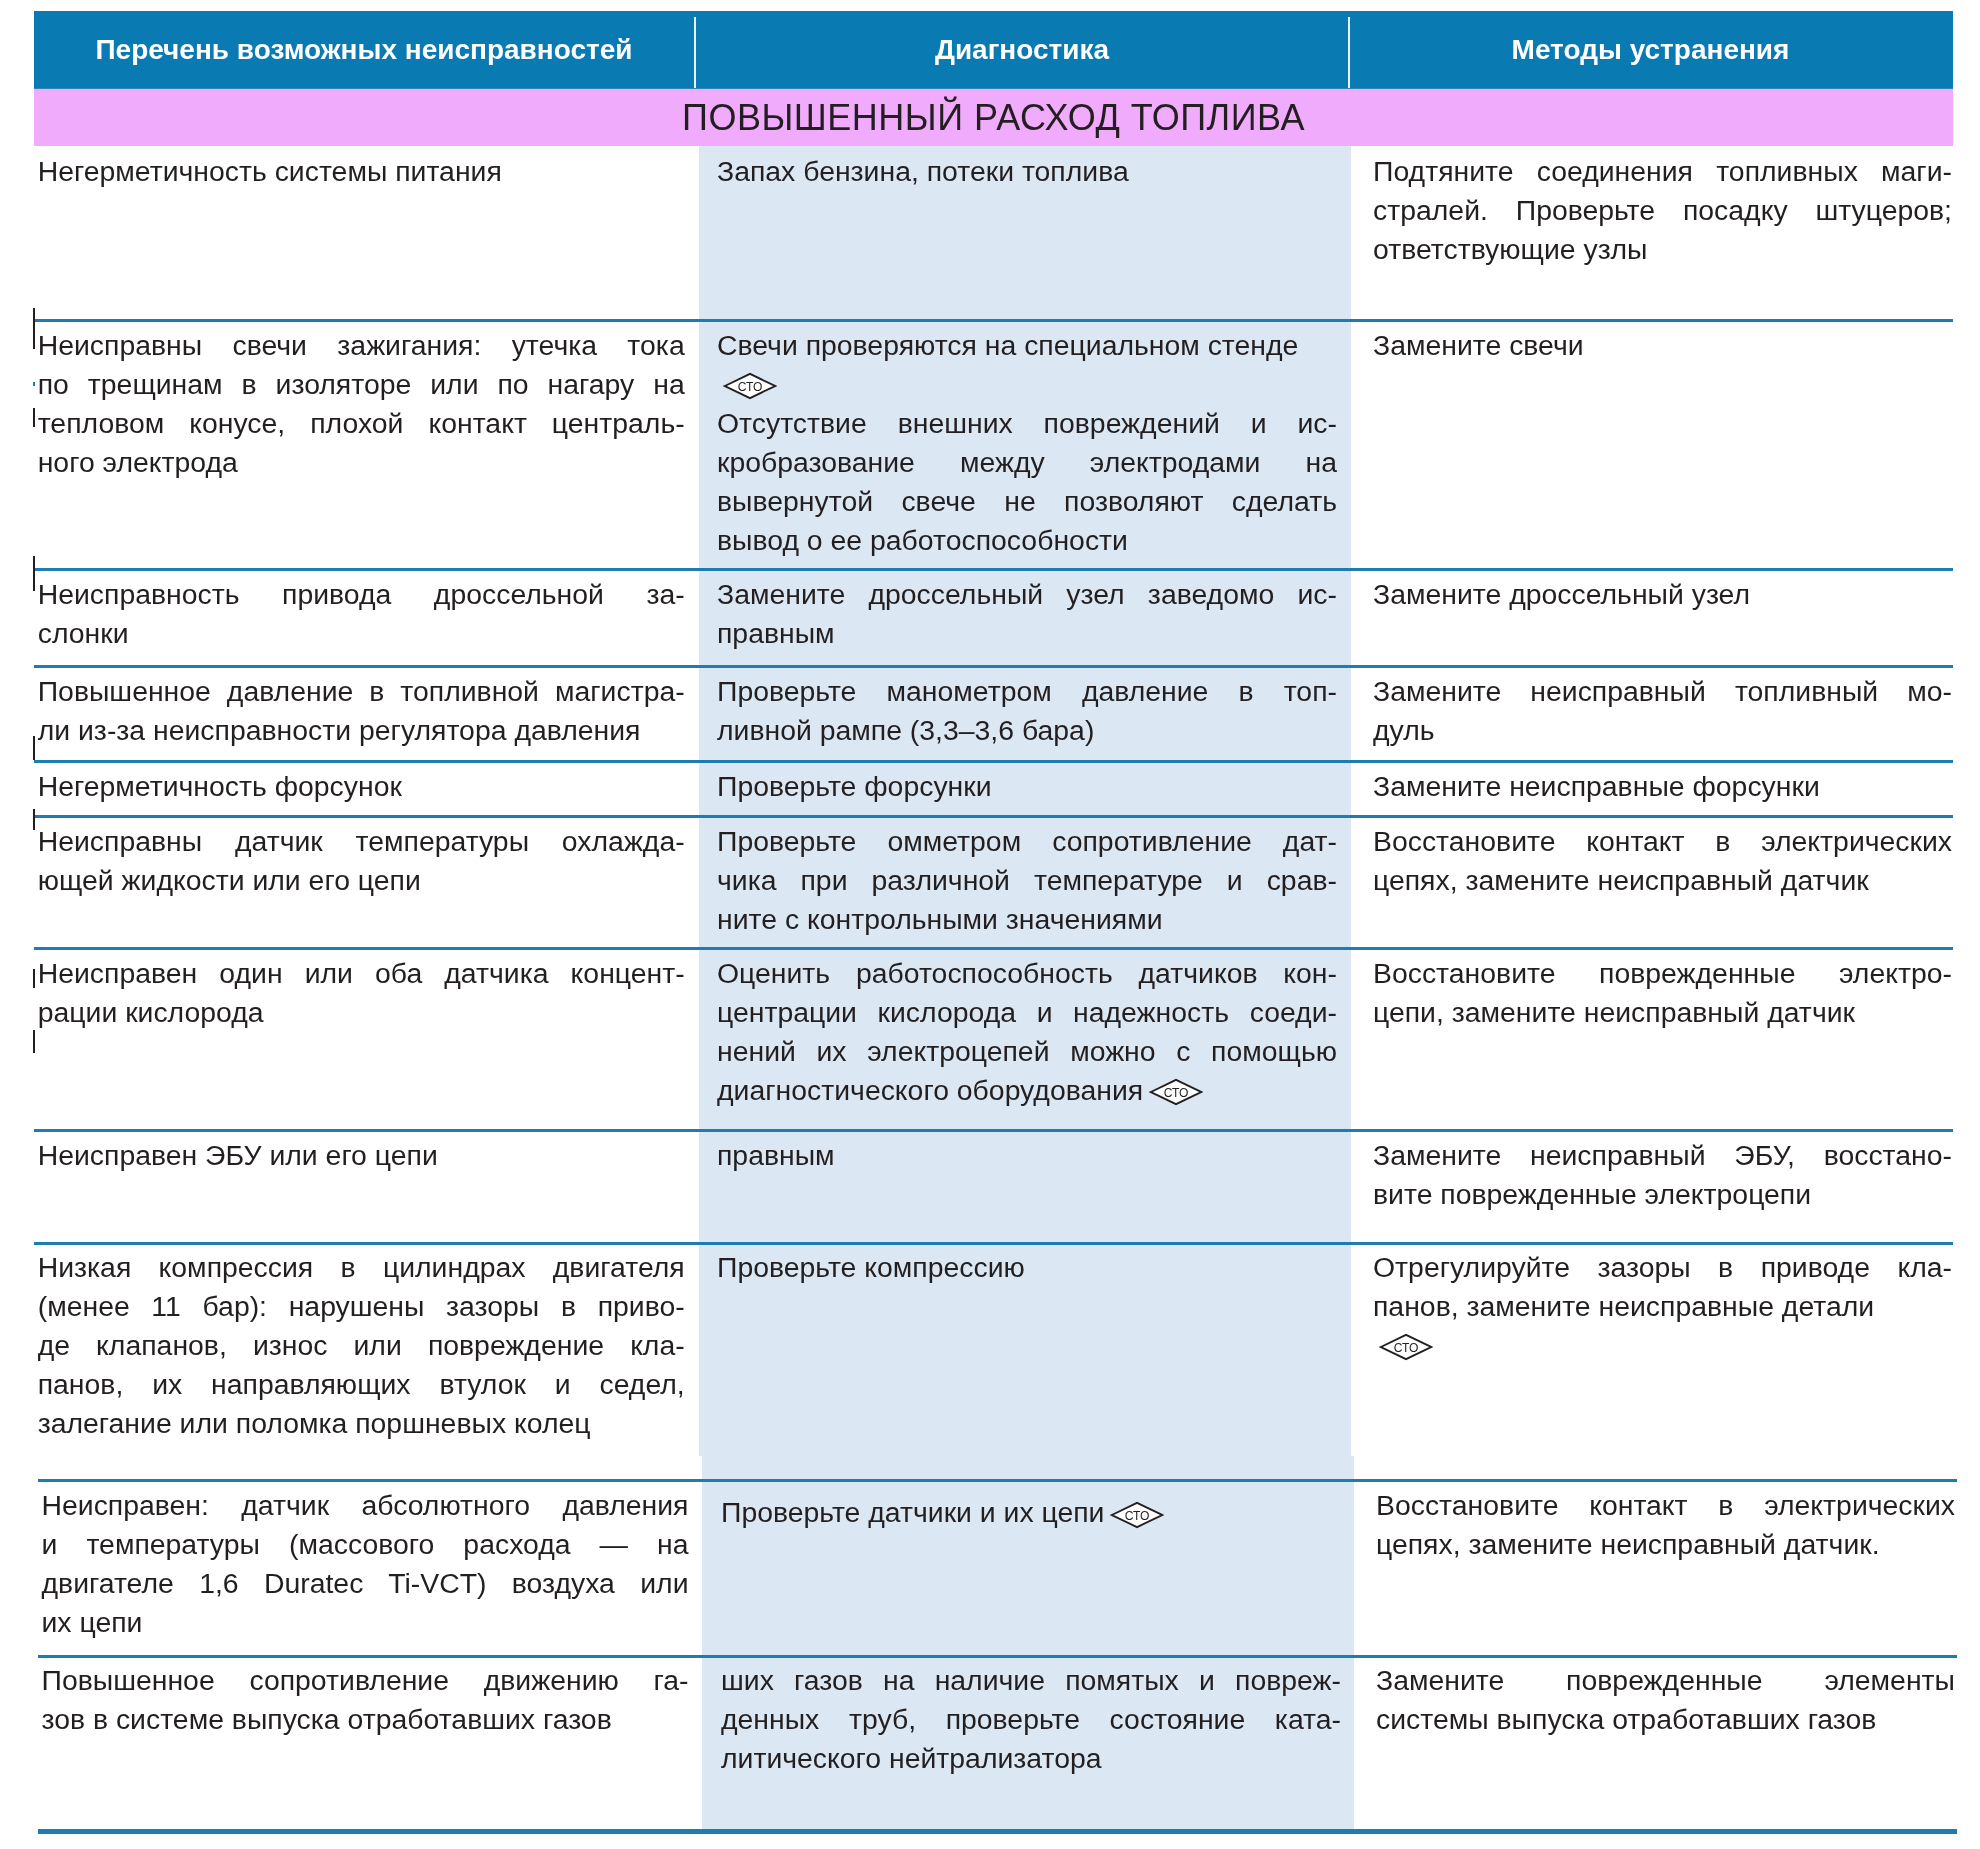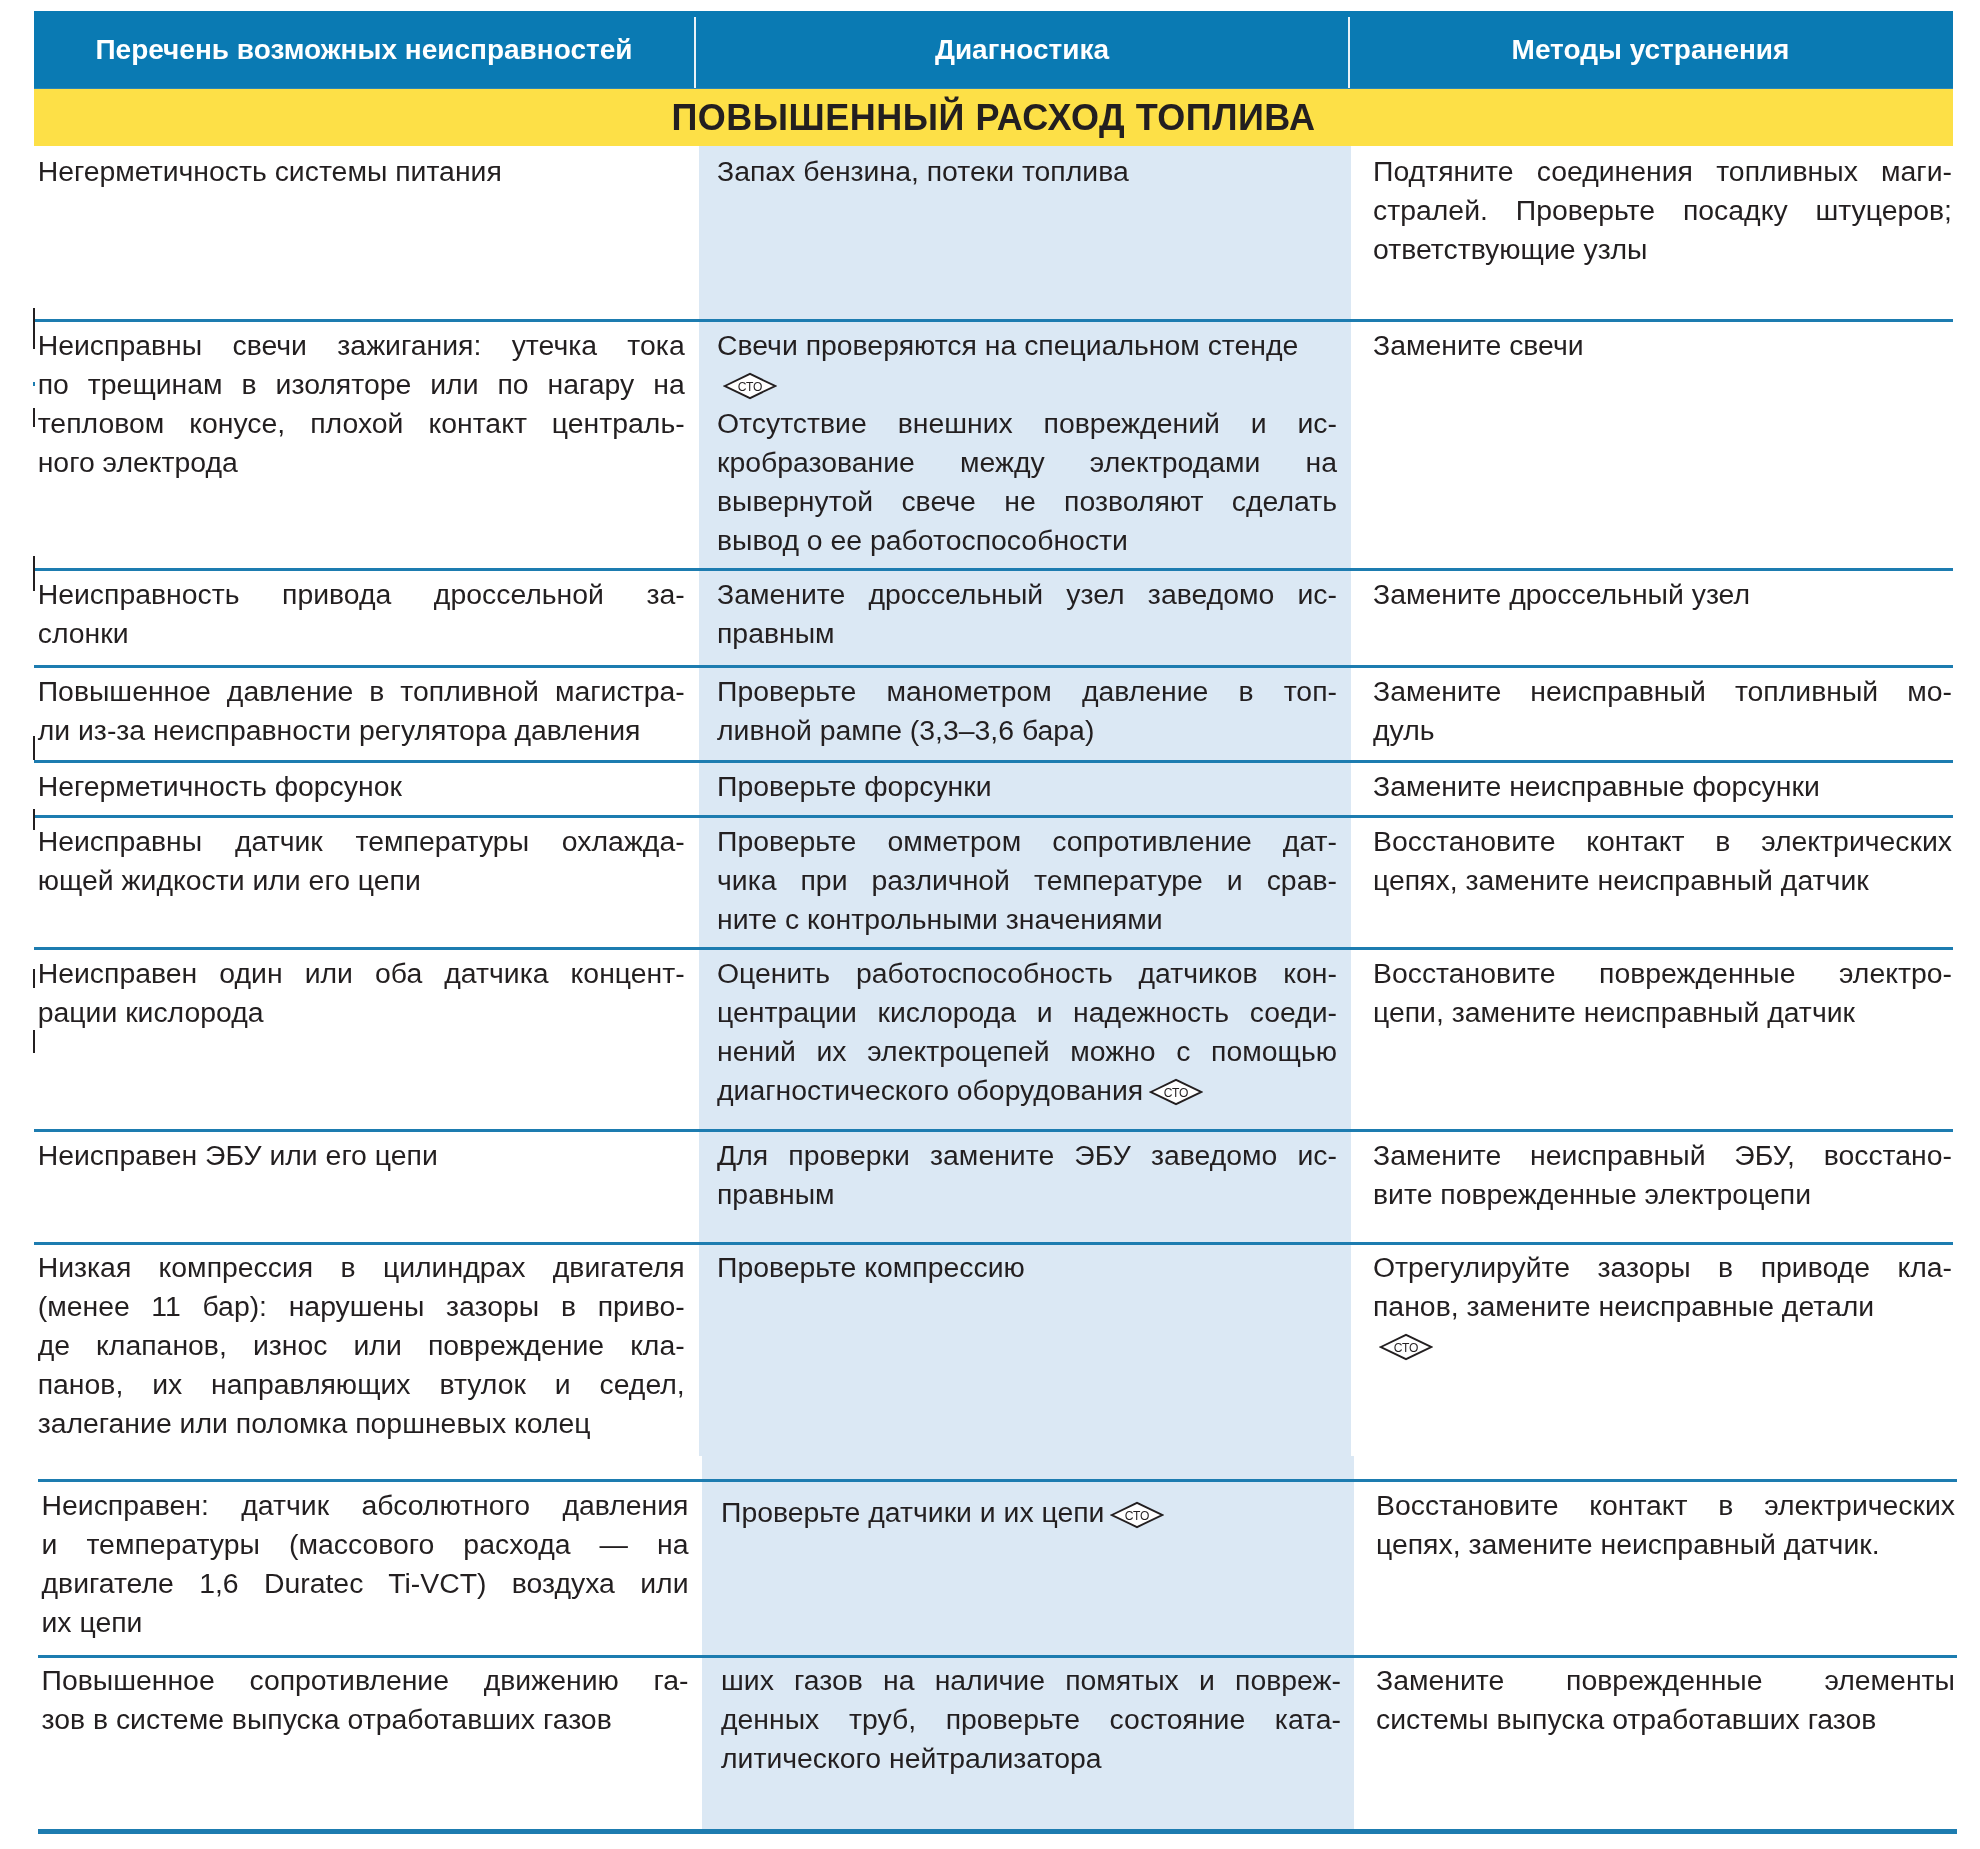--- a/index.html
+++ b/index.html
@@ -3,23 +3,23 @@
 <meta charset="utf-8">
 <style>
   html, body { margin: 0; padding: 0; background: #ffffff; }
   body { width: 1980px; height: 1850px; position: relative; overflow: hidden;
          font-family: "Liberation Sans", sans-serif; color: #231f20; }
   .table { position: absolute; left: 34px; top: 11.2px; width: 1919px; }
   .header { position: absolute; left: 0; top: 0; width: 1919px; height: 77px; background: #0a7ab3; }
   .hcell { position: absolute; top: 0; height: 77px; display: flex; align-items: center; justify-content: center;
            color: #ffffff; font-weight: bold; font-size: 28px; }
   .hdiv { position: absolute; top: 5.6px; width: 1.9px; height: 72px; background: #e8f2f8; }
-  .band { position: absolute; left: 0; top: 77px; width: 1919px; height: 58px; background: #fde047;
+  .band { position: absolute; left: 0; top: 77px; width: 1919px; height: 58px; background: #f0abfc;
           border-top: 1.9px solid #2a86b8; box-sizing: border-box; display: flex; align-items: center; justify-content: center;
-          font-weight: bold; font-size: 36px; color: #231f20; letter-spacing: 0.5px; }
+          font-weight: normal; font-size: 36px; color: #231f20; letter-spacing: 0.5px; }
   .bodycol { position: absolute; background: #dbe8f4; }
   .row { position: absolute; left: 0; width: 1919px; }
   .sep { position: absolute; left: 0; width: 1919px; height: 2.8px; background: #1d7cb0; }
   .cell { position: absolute; font-size: 28.4px; line-height: 39px; }
   .ln { display: block; white-space: nowrap; }
   .ln.j { text-align: justify; text-align-last: justify; white-space: normal; }
   .cto { display: inline-block; vertical-align: middle; margin-left: 5.6px; }
   .tick { position: absolute; width: 1.9px; background: #231f20; }
   .tick.blue { background: #1d7cb0; }
 </style>
@@ -150,21 +150,20 @@
           <span class="ln j">Восстановите поврежденные электро-</span>
           <span class="ln">цепи, замените неисправный датчик</span>
         </div>
       </div>
       <div class="sep" style="top: 1118px; left: 0px;"></div>
       <div class="row" style="top: 1119px; height: 113px;">
         <div class="cell" style="left: 3.7px; width: 647px; top: 5.6px;">
           <span class="ln">Неисправен ЭБУ или его цепи</span>
         </div>
         <div class="cell" style="left: 683px; width: 620px; top: 5.6px;">
-          <span class="ln j">Для проверки замените ЭБУ заведомо ис-</span>
           <span class="ln">правным</span>
         </div>
         <div class="cell" style="left: 1339px; width: 579px; top: 5.6px;">
           <span class="ln j">Замените неисправный ЭБУ, восстано-</span>
           <span class="ln">вите поврежденные электроцепи</span>
         </div>
       </div>
       <div class="sep" style="top: 1231px; left: 0px;"></div>
       <div class="row" style="top: 1231px; height: 238px;">
         <div class="cell" style="left: 3.7px; width: 647px; top: 5.6px;">

